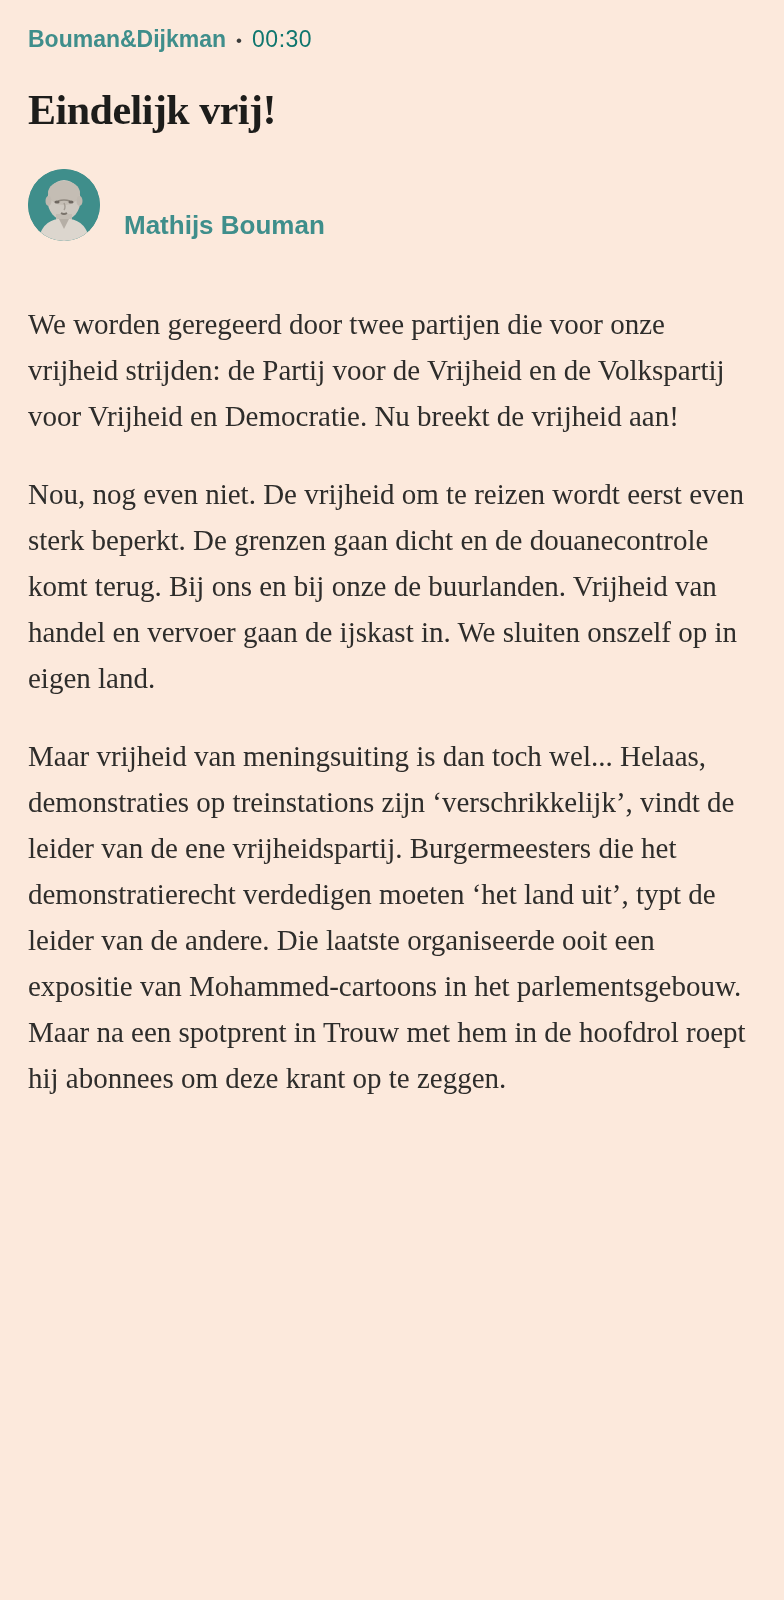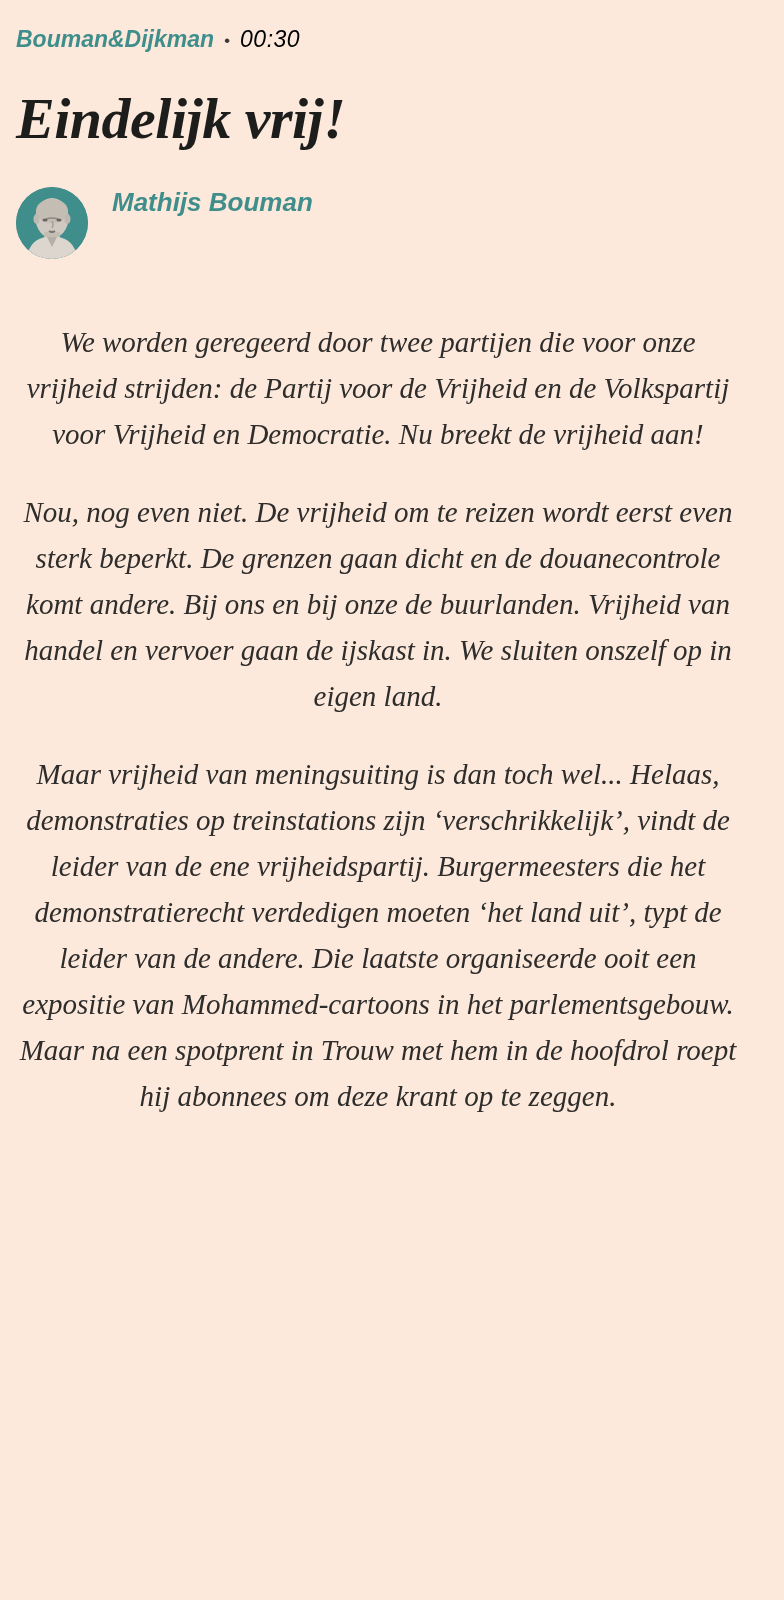--- a/index.html
+++ b/index.html
@@ -6,22 +6,21 @@
   body {
     width: 784px;
     height: 1600px;
     background: #fce9dc;
     overflow: hidden;
   }
   .page {
     box-sizing: border-box;
     width: 784px;
     height: 1168px;
-    padding: 28px 36px 0 16px;
-    font-style: italic;
+    padding: 28px 36px 0 28px;
   }
   .kicker-row {
     display: flex;
     align-items: center;
     gap: 10px;
     font-family: "Liberation Sans", sans-serif;
     font-size: 23px;
     line-height: 1;
   }
   .kicker {
@@ -29,37 +28,37 @@
     font-weight: 700;
     text-decoration: none;
     cursor: pointer;
   }
   .kicker-sep {
     color: #3b3b3a;
     font-size: 17px;
     margin-top: 2px;
   }
   .read-time {
-    color: #000000;
+    color: #0f766e;
     font-weight: 400;
     letter-spacing: 0.5px;
   }
   h1.article-title {
     font-family: "Liberation Serif", "DejaVu Serif", serif;
-    font-size: 58px;
+    font-size: 42px;
     font-weight: 700;
     letter-spacing: -0.5px;
     color: #1d1d1b;
     margin: 36px 0 0 0;
     line-height: 1.1;
   }
   .author-row {
     margin-top: 36px;
     display: flex;
-    align-items: flex-start;
+    align-items: flex-end;
     gap: 24px;
     cursor: pointer;
   }
   .avatar {
     width: 72px;
     height: 72px;
     border-radius: 50%;
     overflow: hidden;
     background: #3f8e8b;
     flex: 0 0 auto;
@@ -71,21 +70,20 @@
     font-weight: 700;
     color: #3f8e8b;
   }
   .article-body {
     margin-top: 60px;
     font-family: "Liberation Serif", "DejaVu Serif", serif;
     font-size: 29px;
     line-height: 46px;
     color: #2e2d2b;
     max-width: 724px;
-    text-align: center;
   }
   .article-body p {
     margin: 0 0 32px 0;
   }
 </style>
 </head>
 <body>
 
 <div class="page">
 
@@ -116,20 +114,20 @@
         <path d="M36 34 q2 4 0 7" stroke="#a39c93" stroke-width="1.4" fill="none"></path>
       </svg>
     </span>
     <span class="author-name">Mathijs Bouman</span>
   </div>
 
   <div class="article-body">
 
       <p>We worden geregeerd door twee partijen die voor onze vrijheid strijden: de Partij voor de Vrijheid en de Volkspartij voor Vrijheid en Democratie. Nu breekt de vrijheid aan!</p>
 
-      <p>Nou, nog even niet. De vrijheid om te reizen wordt eerst even sterk beperkt. De grenzen gaan dicht en de douanecontrole komt andere. Bij ons en bij onze de buurlanden. Vrijheid van handel en vervoer gaan de ijskast in. We sluiten onszelf op in eigen land.</p>
+      <p>Nou, nog even niet. De vrijheid om te reizen wordt eerst even sterk beperkt. De grenzen gaan dicht en de douanecontrole komt terug. Bij ons en bij onze de buurlanden. Vrijheid van handel en vervoer gaan de ijskast in. We sluiten onszelf op in eigen land.</p>
 
 
       <p>Maar vrijheid van meningsuiting is dan toch wel... Helaas, demonstraties op treinstations zijn ‘verschrikkelijk’, vindt de leider van de ene vrijheidspartij. Burgermeesters die het demonstratierecht verdedigen moeten ‘het land uit’, typt de leider van de andere. Die laatste organiseerde ooit een expositie van Mohammed-cartoons in het parlementsgebouw. Maar na een spotprent in Trouw met hem in de hoofdrol roept hij abonnees om deze krant op te zeggen.</p>
 
     </div>
 
 </div>
 
 </body></html>

